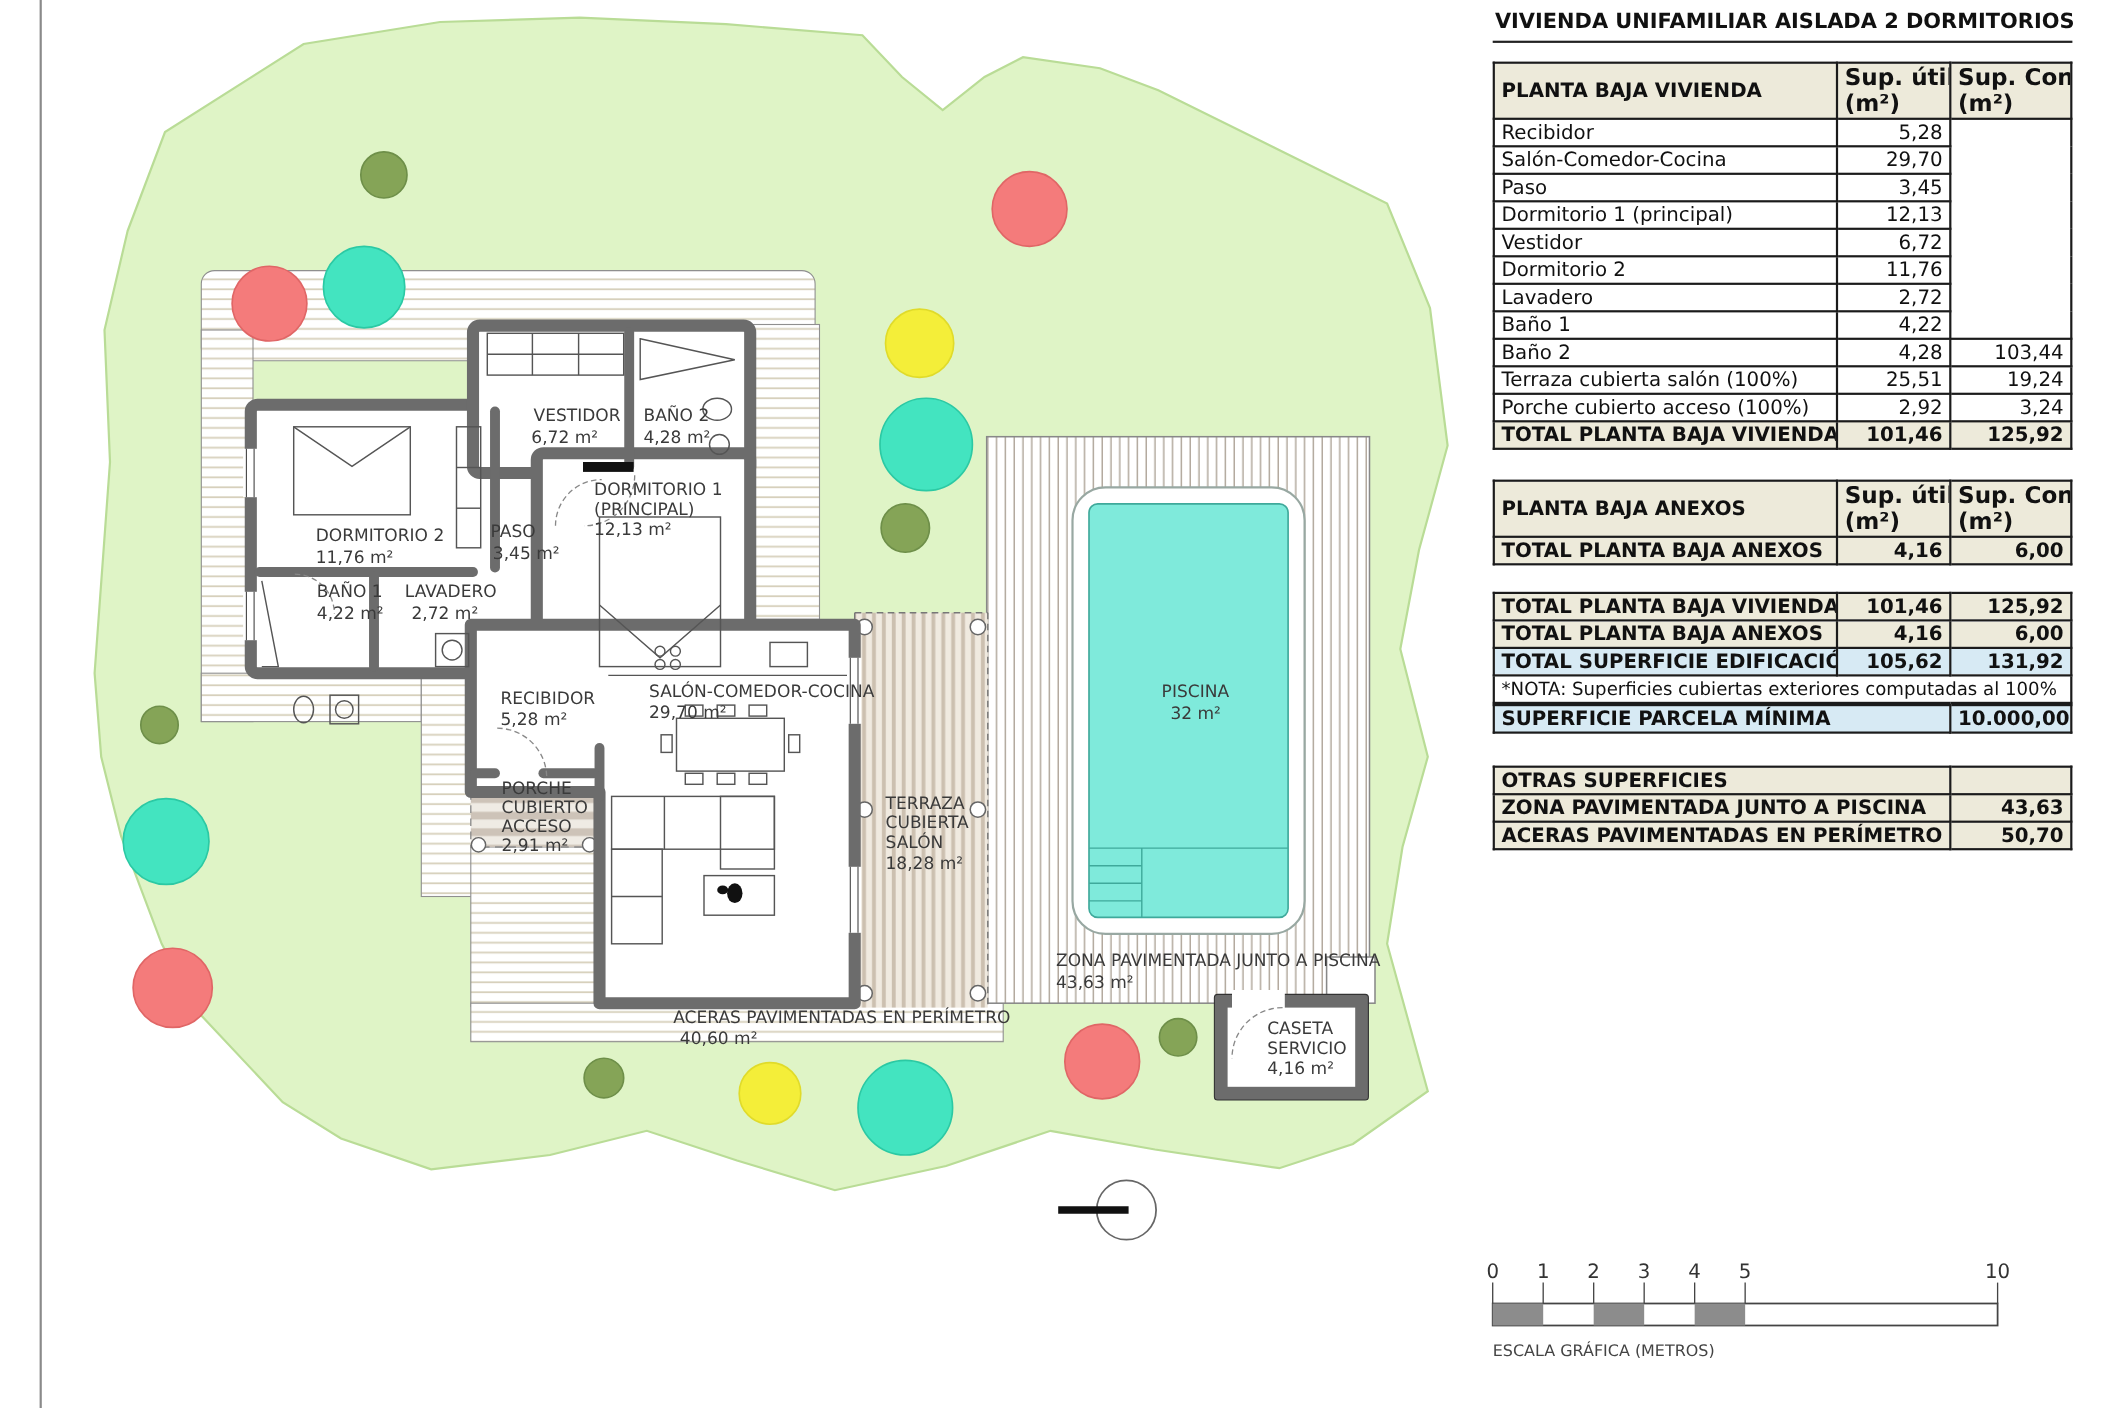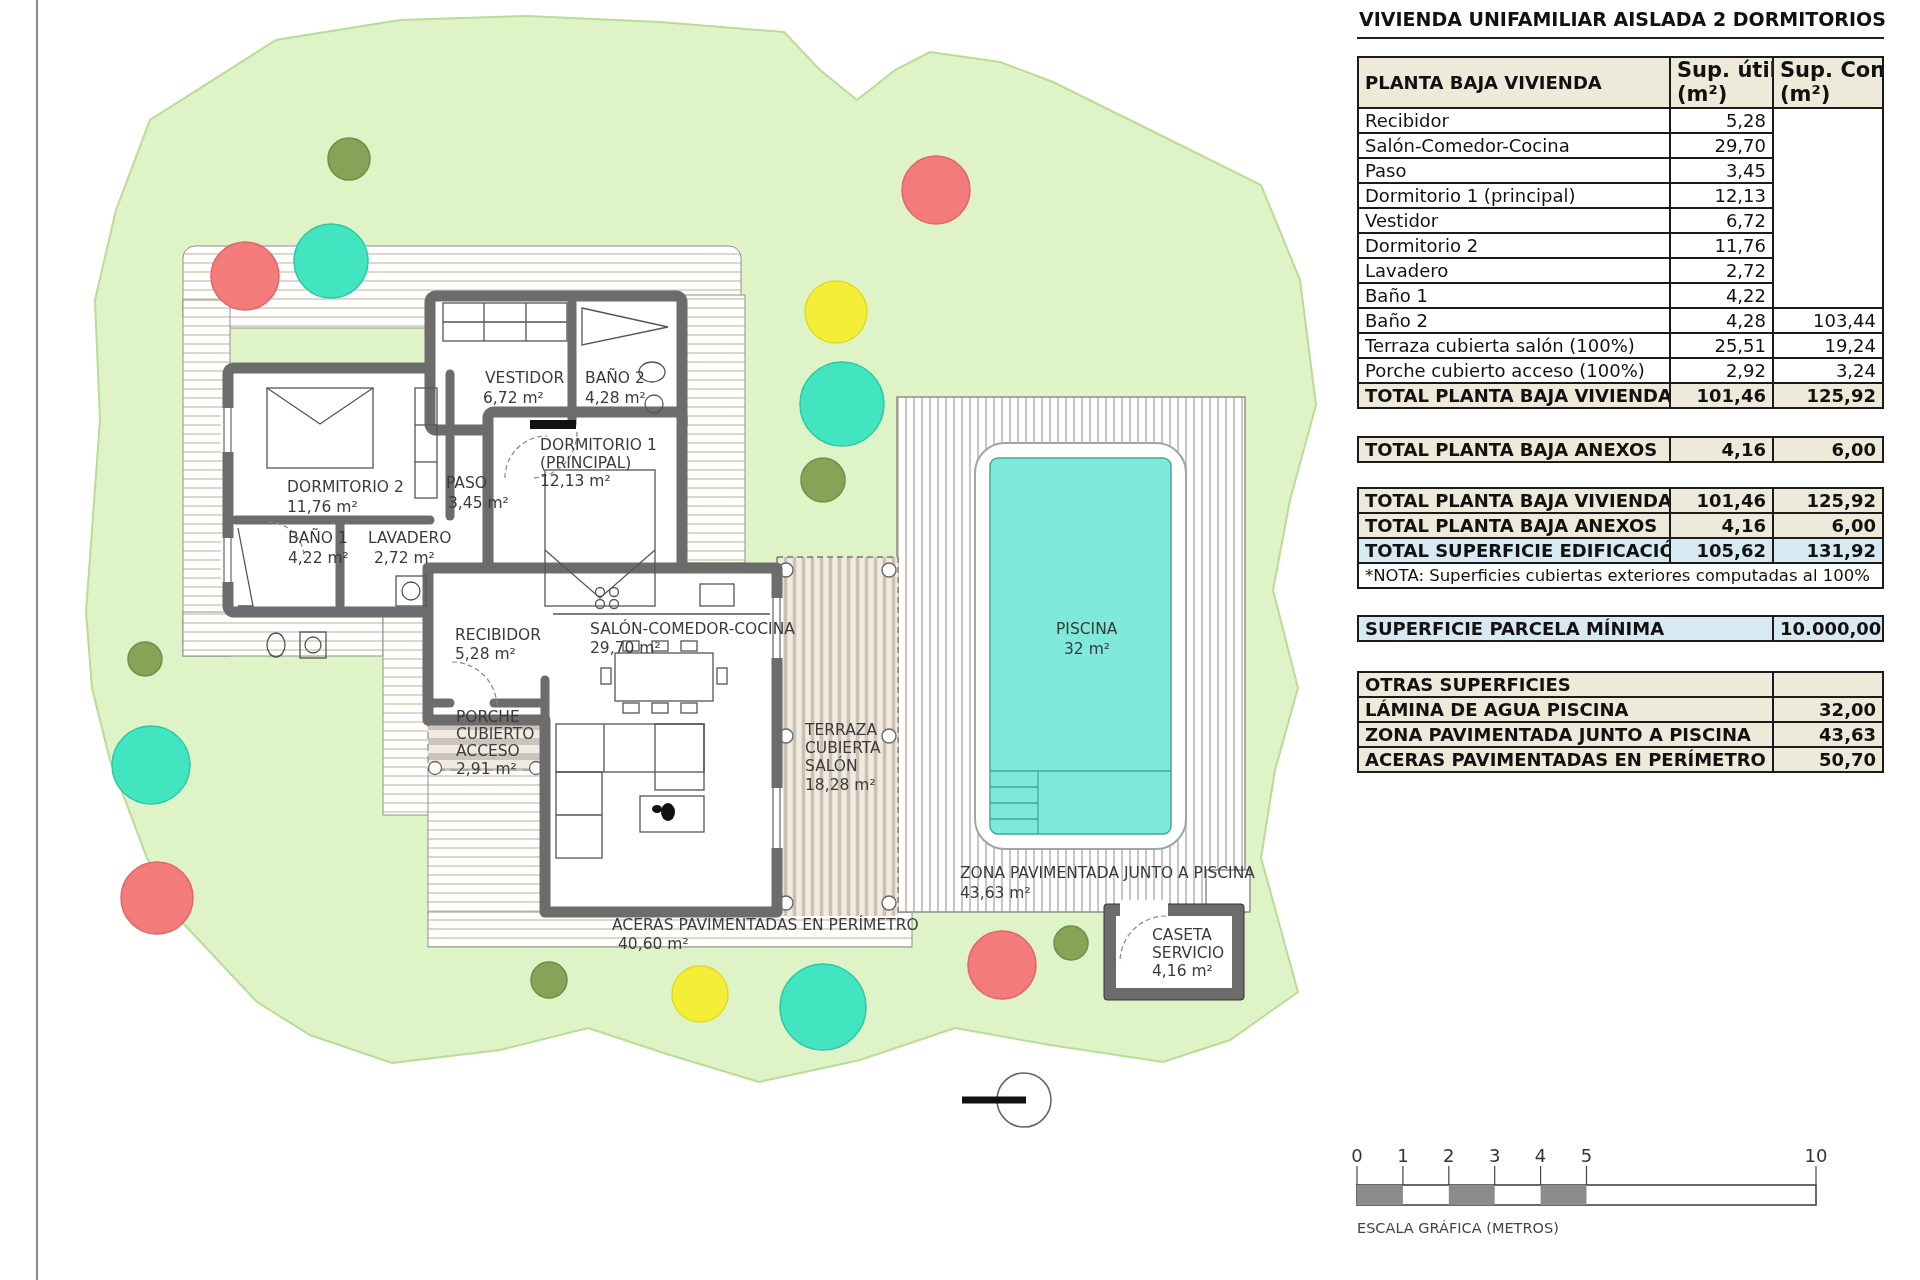--- a/index.html
+++ b/index.html
@@ -22,21 +22,21 @@
   }
   td.lbl{text-align:left;}
   td.num{text-align:right;font-variant-numeric:tabular-nums;}
   td.hd{background:#EDEADA;font-weight:bold;}
   td.ctr{text-align:left;font-size:21px;line-height:1.12;font-weight:bold;background:#EDEADA;}
   tr.hdr td{height:46px;}
   td.tot{background:#EDEADA;font-weight:bold;}
   td.blue{background:#D7EAF4;font-weight:bold;}
   td.nota{font-size:16.5px;font-weight:normal;}
   .mt1{margin-top:17px;} .mt2{margin-top:27px;} .mt3{margin-top:24px;}
-  .mt4{margin-top:26px;} .mt5{margin-top:29px;}
+  .mt4{} .mt5{margin-top:29px;}
   
   text{font-family:"DejaVu Sans","Liberation Sans",sans-serif;}
   .rl{font-size:15.5px;fill:#3a3a3a;}
   .tick{font-size:18px;fill:#333;text-anchor:middle;}
   .esc{font-size:14.5px;fill:#444;}
 </style>
 </head>
 <body>
 
 <svg id="plan" width="1920" height="1280" viewBox="0 0 1920 1280">
@@ -379,20 +379,31 @@
   </tbody>
     </table>
 
   <table class="mt2">
     <colgroup>
         <col class="c1">
         <col class="c2">
         <col class="c3">
       </colgroup>
     <tbody>
+        <tr class="hdr">
+      <td class="hd lbl">PLANTA BAJA ANEXOS</td>
+      <td class="ctr">
+        <div>Sup. útil</div>
+        <div>(m²)</div>
+      </td>
+      <td class="ctr">
+        <div>Sup. Const.</div>
+        <div>(m²)</div>
+      </td>
+    </tr>
     <tr>
       <td class="lbl tot">TOTAL PLANTA BAJA ANEXOS</td>
       <td class="num tot">4,16</td>
       <td class="num tot">6,00</td>
     </tr>
   </tbody>
     </table>
 
   <table class="mt3">
     <colgroup>
@@ -441,24 +452,20 @@
         <col class="c1">
         <col class="c2">
         <col class="c3">
       </colgroup>
     <tbody>
         <tr>
       <td class="lbl tot" colspan="2">OTRAS SUPERFICIES</td>
       <td class="num tot"></td>
     </tr>
     <tr>
-      <td class="lbl tot" colspan="2">LÁMINA DE AGUA PISCINA</td>
-      <td class="num tot">32,00</td>
-    </tr>
-    <tr>
       <td class="lbl tot" colspan="2">ZONA PAVIMENTADA JUNTO A PISCINA</td>
       <td class="num tot">43,63</td>
     </tr>
     <tr>
       <td class="lbl tot" colspan="2">ACERAS PAVIMENTADAS EN PERÍMETRO</td>
       <td class="num tot">50,70</td>
     </tr>
   </tbody>
     </table>
 

